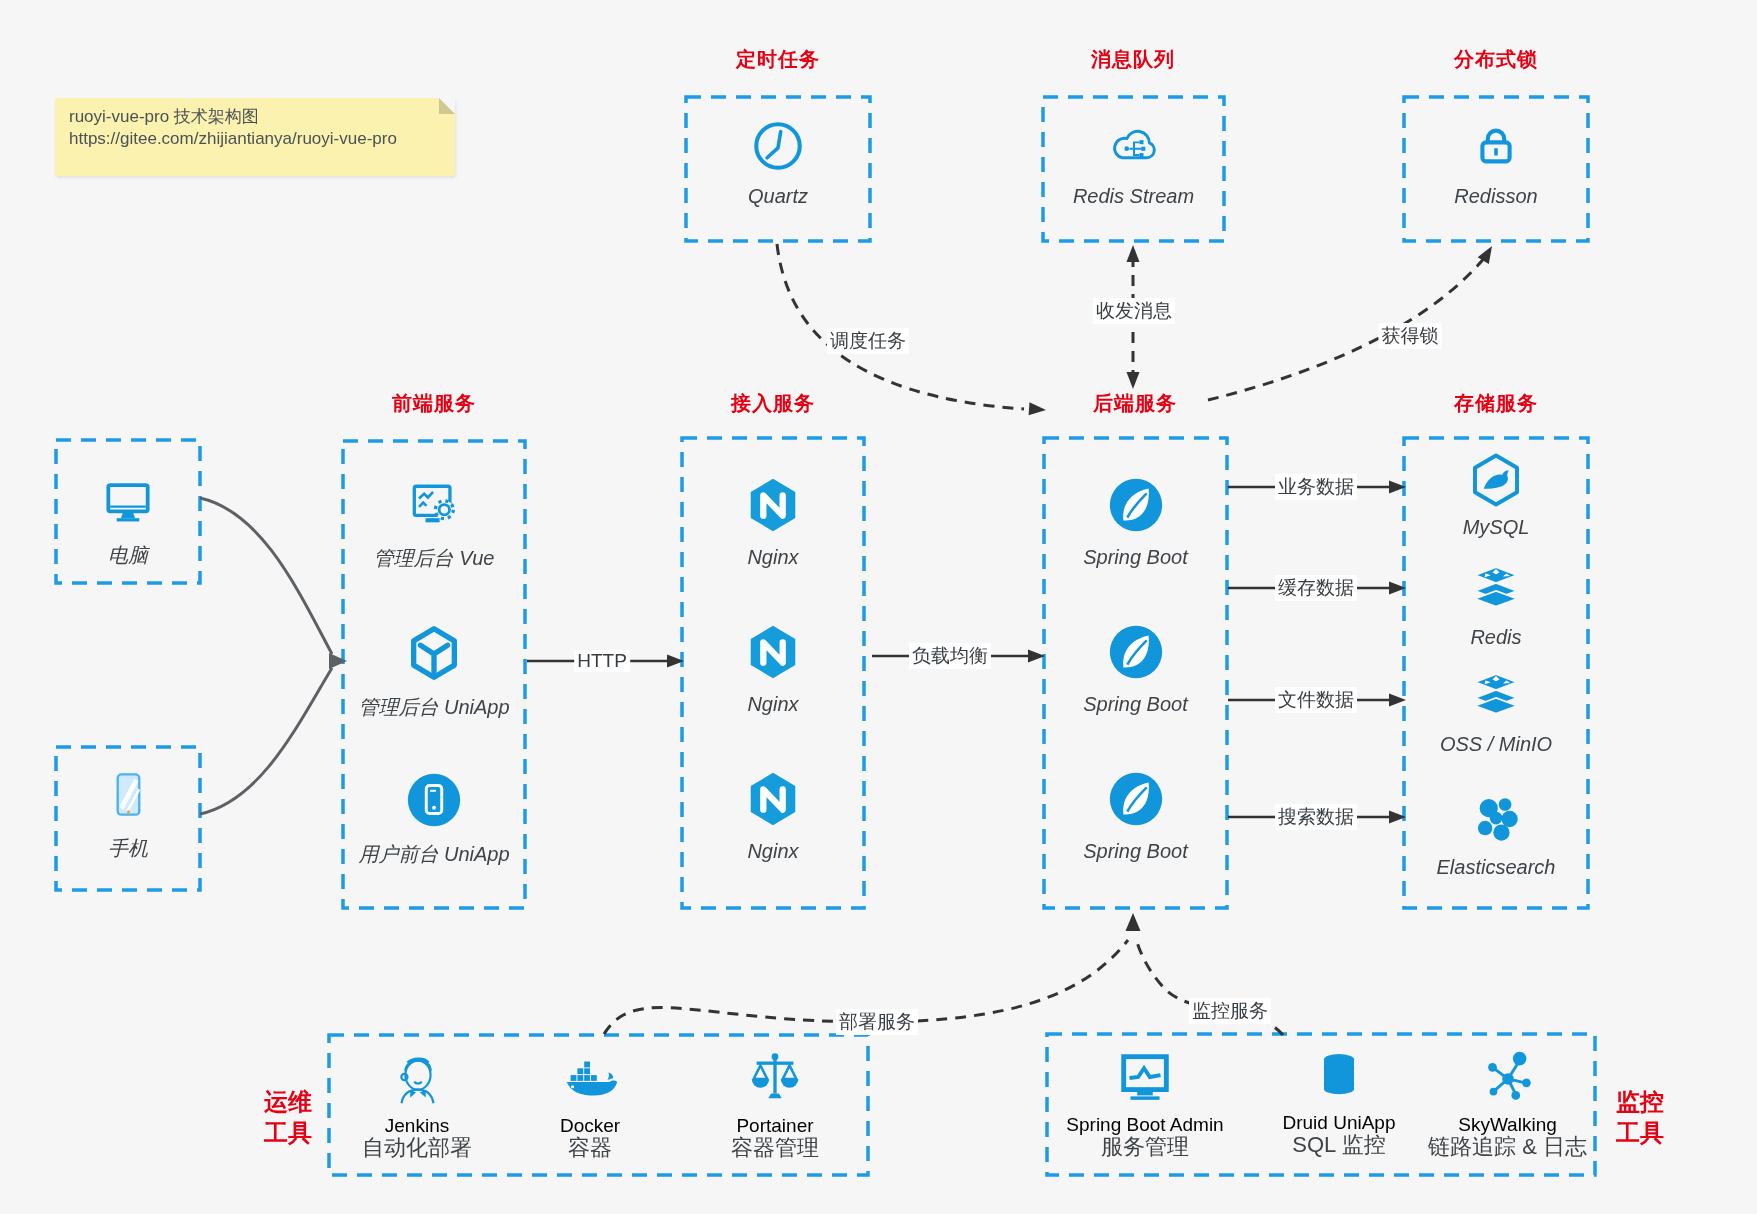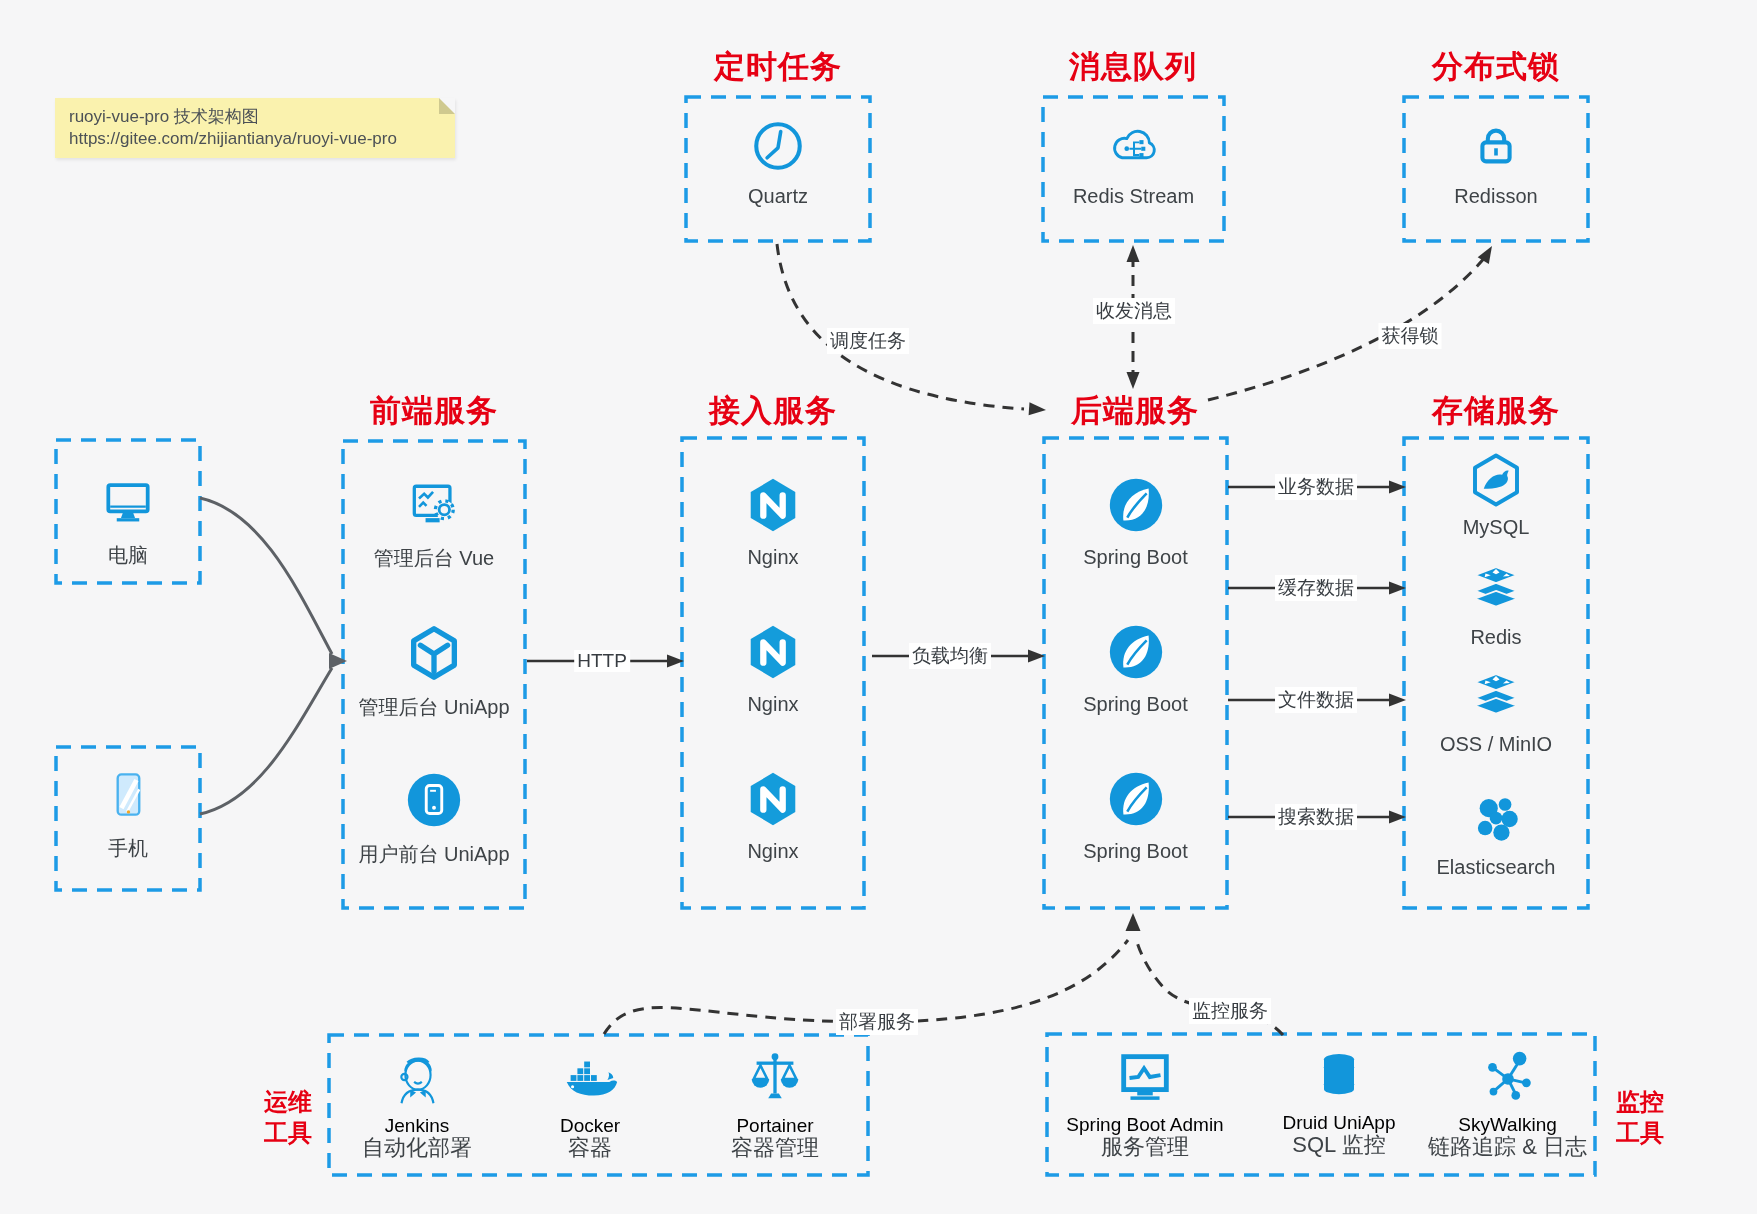--- a/index.html
+++ b/index.html
@@ -1,31 +1,31 @@
 <!DOCTYPE html>
 <html><head>
 <meta charset="utf-8">
 <style>
   html,body{margin:0;padding:0;background:#f6f6f7;}
   .canvas{position:relative;width:1757px;height:1214px;background:#f6f6f7;
           font-family:"Liberation Sans",sans-serif;overflow:hidden;}
   svg.layer{position:absolute;left:0;top:0;z-index:1;}
   .box-host{position:absolute;z-index:2;}
-  .cluster-title{position:absolute;z-index:3;color:#e60013;font-weight:bold;font-size:31px;
+  .cluster-title{position:absolute;z-index:3;color:#e60013;font-weight:bold;font-size:20px;
                  letter-spacing:1px;transform:translateX(-50%);white-space:nowrap;}
   .side-title{position:absolute;z-index:3;color:#e60013;font-weight:bold;font-size:24px;
               line-height:31px;text-align:center;width:64px;}
-  .node{position:absolute;left:0;right:0;display:flex;flex-direction:column;align-items:center;}
+  .node{position:absolute;left:0;right:0;display:flex;flex-direction:column;align-items:center;font-style:italic;}
   .node .lbl{font-size:20px;color:#3e4347;white-space:nowrap;margin-top:10px;}
   .hnode{position:absolute;display:flex;flex-direction:column;align-items:center;}
   .hnode .lbl{font-size:19px;color:#000000;white-space:nowrap;margin-top:6px;line-height:22px;}
   .hnode .sub{font-size:22px;color:#3e4347;white-space:nowrap;line-height:22px;}
   .alabel{position:absolute;z-index:3;font-size:19px;color:#383d42;background:#ffffff;
           padding:0 3px;white-space:nowrap;transform:translate(-50%,-50%);}
-  .note{position:absolute;left:55px;top:98px;width:400px;height:60px;background:#faf2ae;
+  .note{position:absolute;left:55px;top:98px;width:400px;height:78px;background:#faf2ae;
         z-index:3;box-shadow:1px 2px 3px rgba(0,0,0,0.08);}
   .note .fold{position:absolute;right:0;top:0;width:0;height:0;
               border-left:16px solid #cfc98f;border-top:16px solid #f6f6f7;}
   .note .l1,.note .l2{position:absolute;left:14px;font-size:17px;color:#4c5156;white-space:nowrap;}
   .note .l1{top:7px;} .note .l2{top:31px;}
 </style>
 </head>
 <body>
 
 <div class="canvas">

